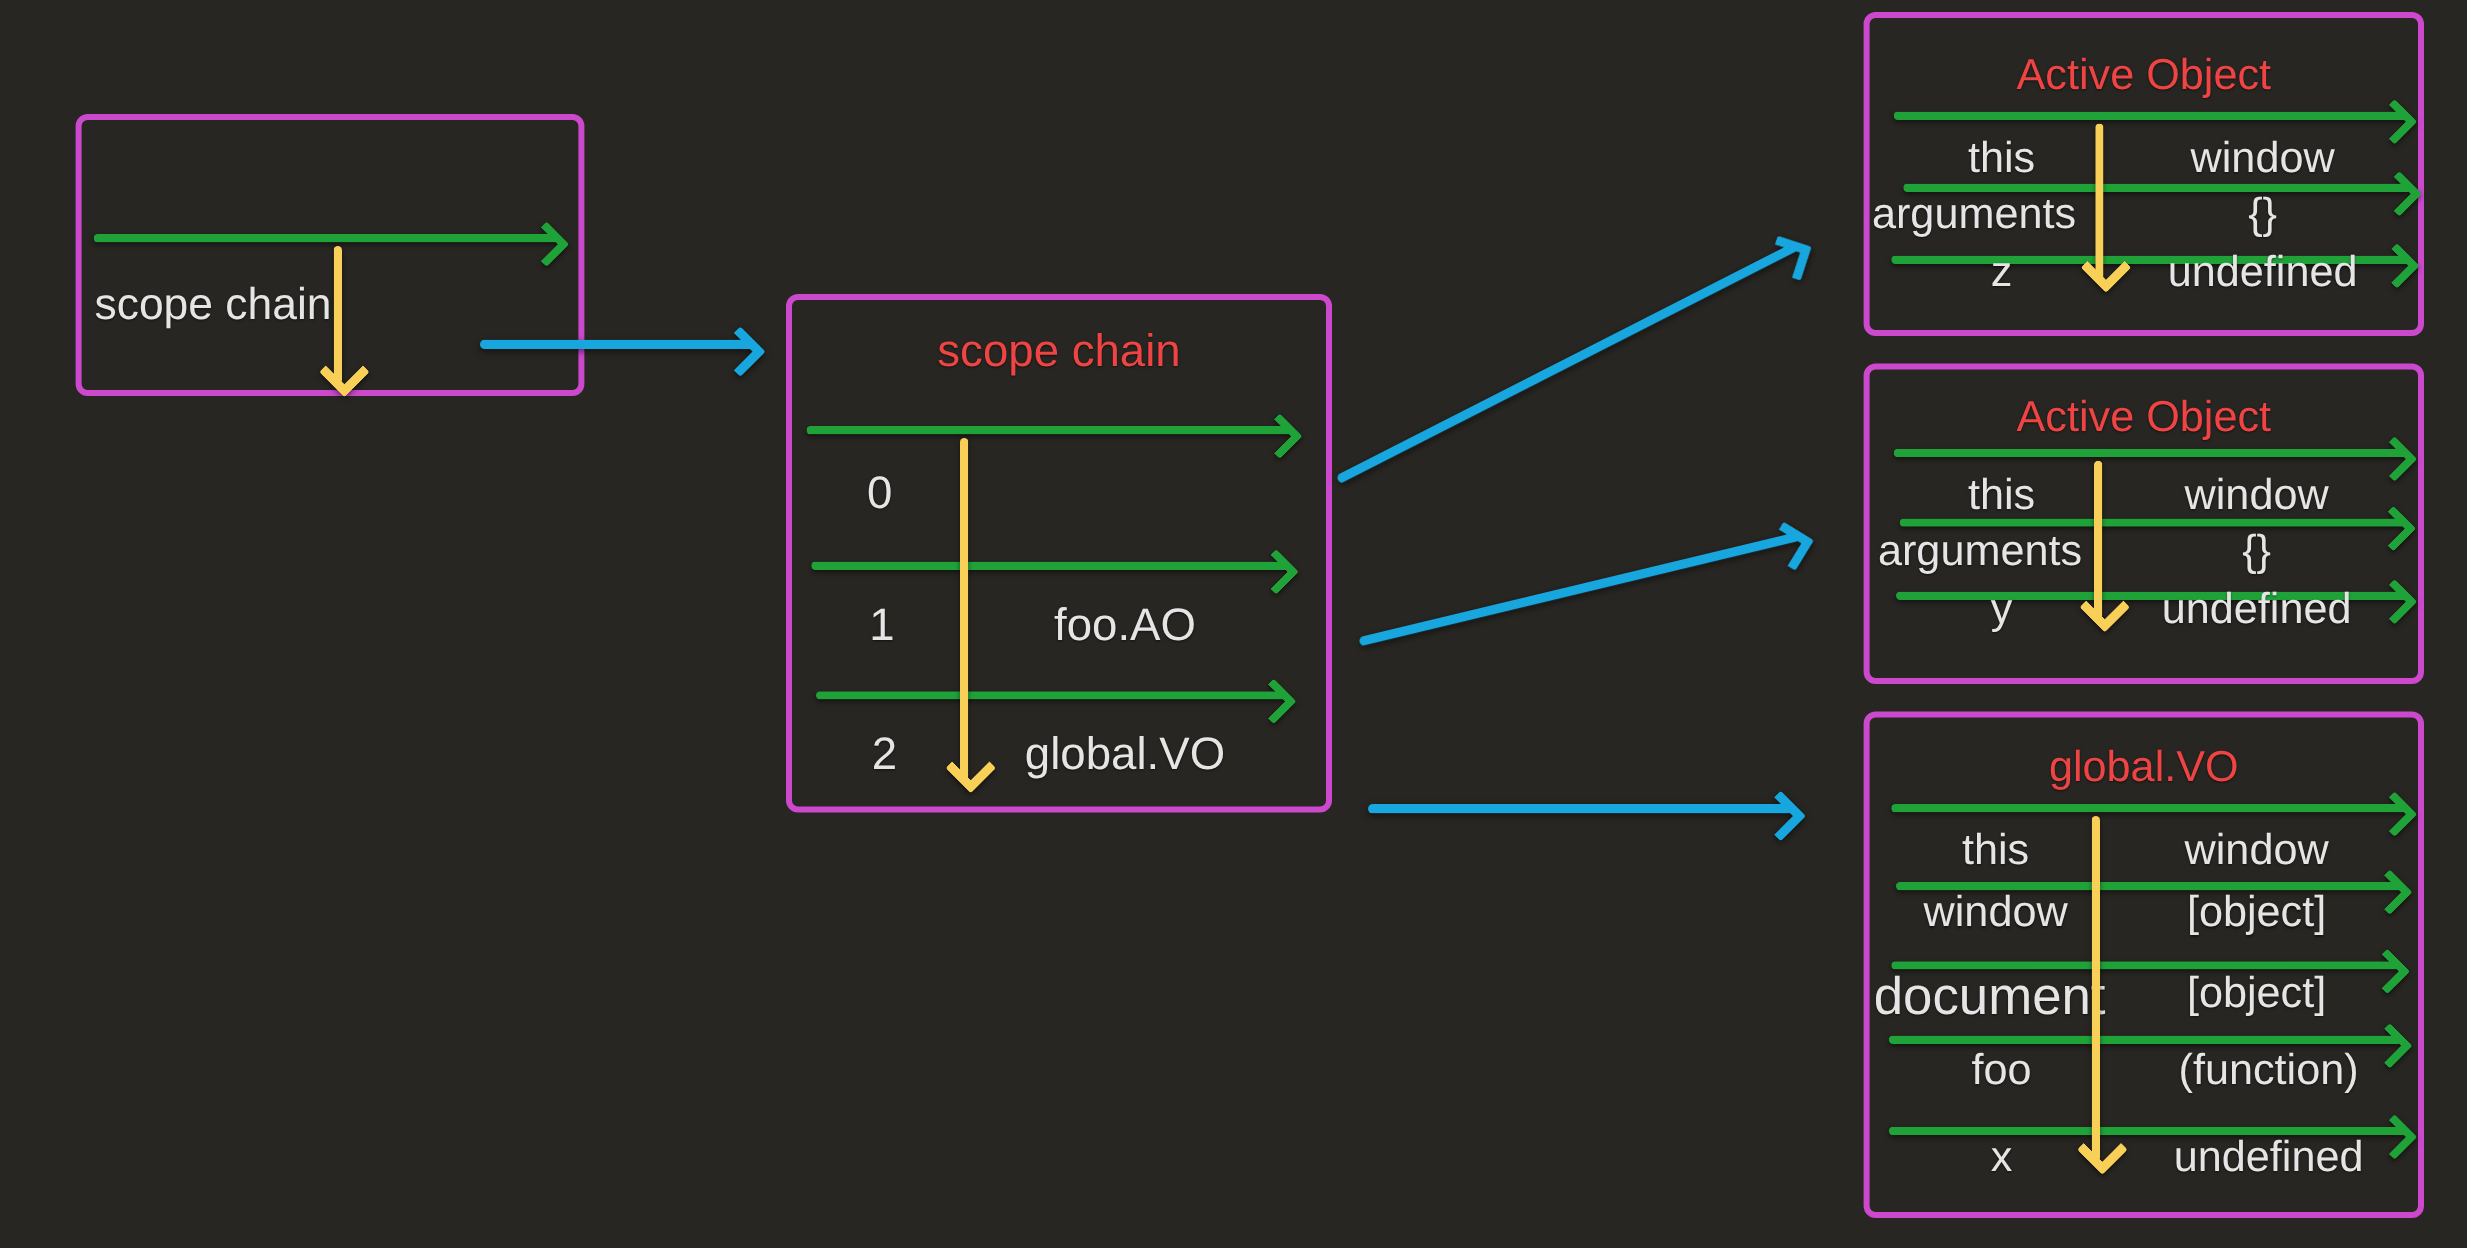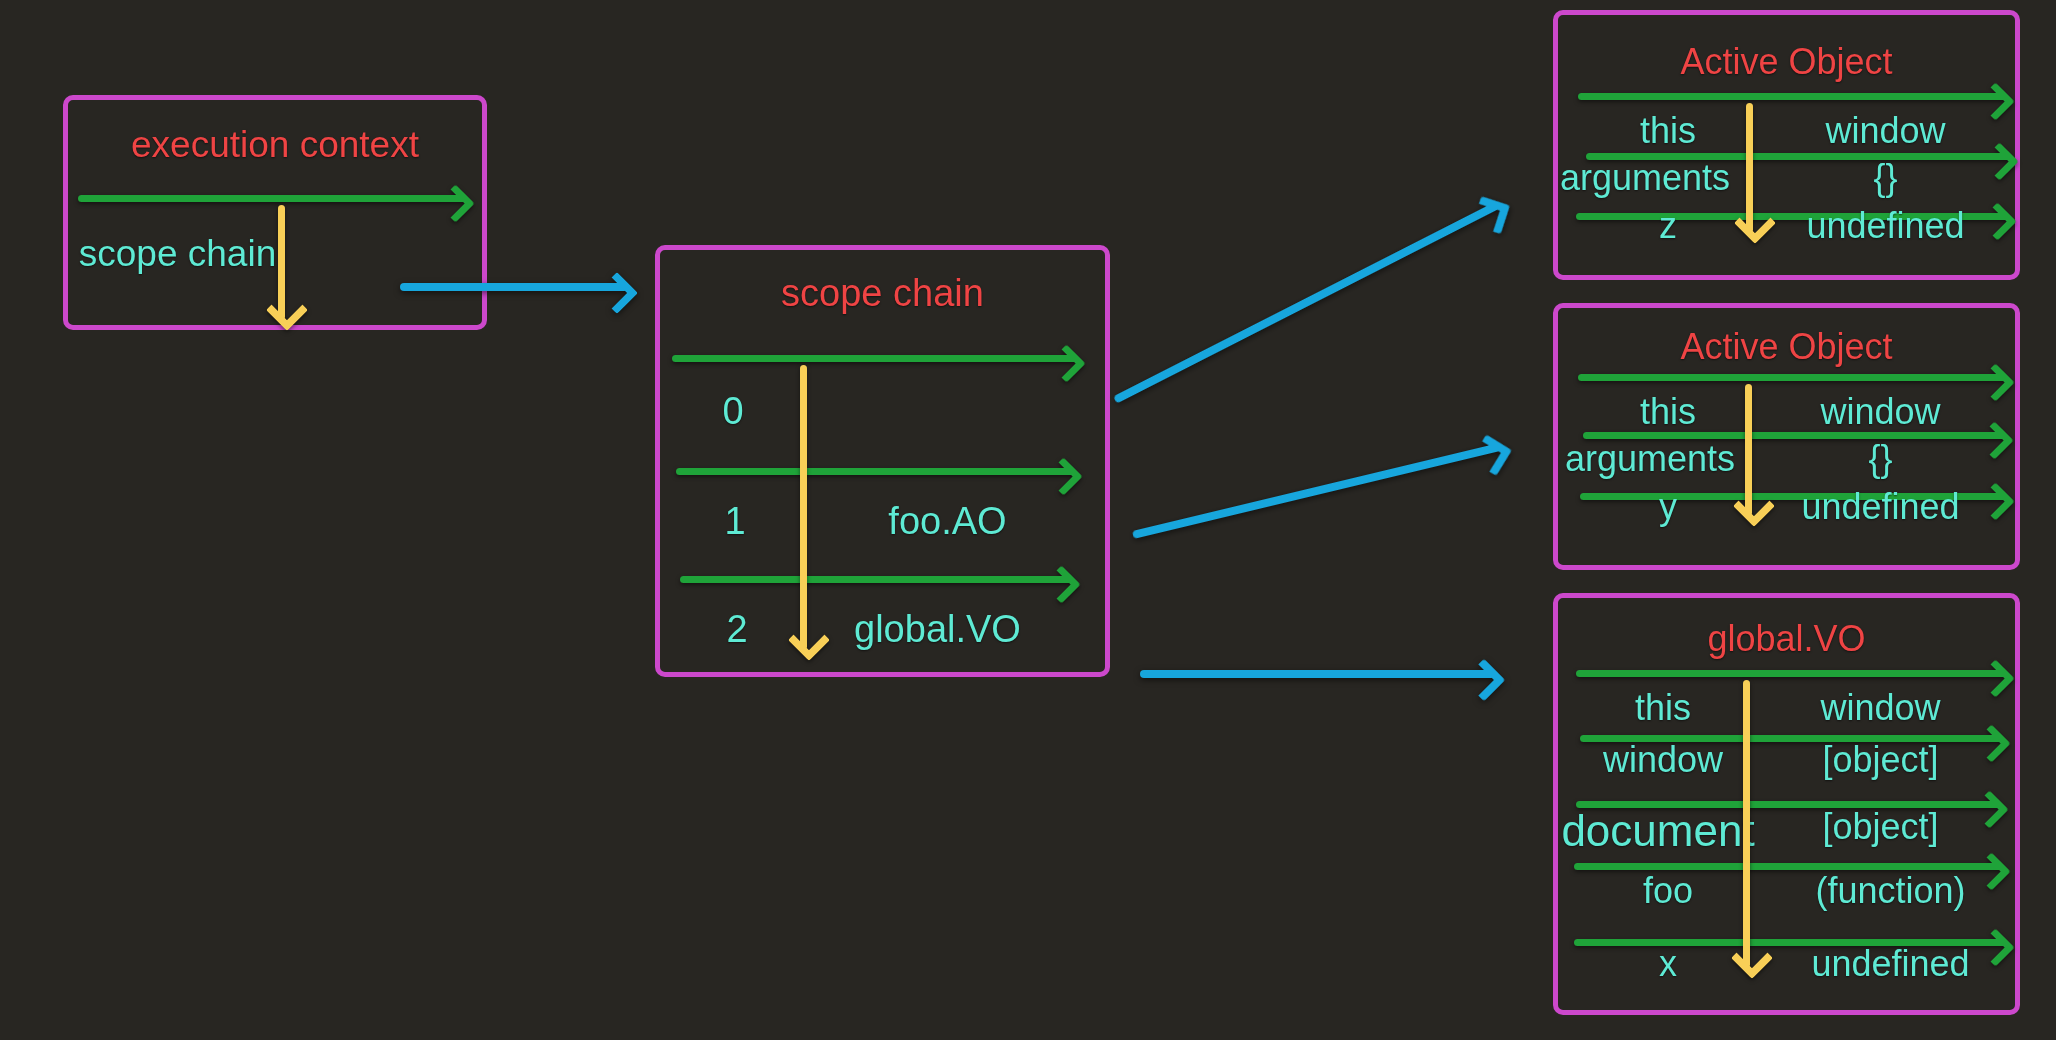--- a/index.html
+++ b/index.html
@@ -33,21 +33,21 @@
     right: 0;
     text-align: center;
     color: #ef4444;
     white-space: nowrap;
     text-shadow: 0 1px 2px rgba(0,0,0,.55);
   }
 
   
   .row-key, .row-val {
     position: absolute;
-    color: #5eead4;
+    color: #e5e5e5;
     white-space: nowrap;
     text-shadow: 0 1px 2px rgba(0,0,0,.55);
     text-align: center;
   }
 
   
   .green-line {
     position: absolute;
     height: 0;
     border-top: 7px solid #1fa339;
@@ -111,21 +111,20 @@
     transform: rotate(45deg);
   }
 </style>
 </head>
 <body>
 
 <div id="stage">
 
   <div class="dbox" style="left:63px; top:95px; width:424px; height:235px;">
 
-    <div class="box-title" style="top:24px; font-size:37px;">execution context</div>
 
     <div class="green-line" style="left:10px; top:95px; width:388px;"></div>
 
     <div class="row-key" style="left:2px; top:133px; width:215px; font-size:37px;">scope chain</div>
 
     <div class="yellow-arrow" style="left:210px; top:105px; height:115px;"></div>
   </div>
 
   <div class="blue-arrow" style="left:400px; top:283px; width:228px;"></div>
 
@@ -134,21 +133,21 @@
     <div class="box-title" style="top:22px; font-size:38px;">scope chain</div>
 
     <div class="green-line" style="left:12px; top:105px; width:405px;"></div>
     <div class="green-line" style="left:16px; top:218px; width:398px;"></div>
     <div class="green-line" style="left:20px; top:326px; width:392px;"></div>
 
     <div class="row-key" style="left:50px; top:140px; width:46px; font-size:38px;">0</div>
     <div class="row-key" style="left:52px; top:250px; width:46px; font-size:38px;">1</div>
     <div class="row-key" style="left:54px; top:358px; width:46px; font-size:38px;">2</div>
 
-    <div class="row-val" style="left:160px; top:250px; width:255px; font-size:38px;">foo.AO</div>
+    <div class="row-val" style="left:150px; top:250px; width:255px; font-size:38px;">foo.AO</div>
     <div class="row-val" style="left:150px; top:358px; width:255px; font-size:38px;">global.VO</div>
 
     <div class="yellow-arrow" style="left:140px; top:115px; height:285px;"></div>
   </div>
 
   <div class="blue-arrow" style="left:1115px; top:396px; width:430px; transform:rotate(-27deg);"></div>
 
   <div class="blue-arrow" style="left:1133px; top:531px; width:378px; transform:rotate(-13.5deg);"></div>
 
   <div class="blue-arrow" style="left:1140px; top:670px; width:355px;"></div>

